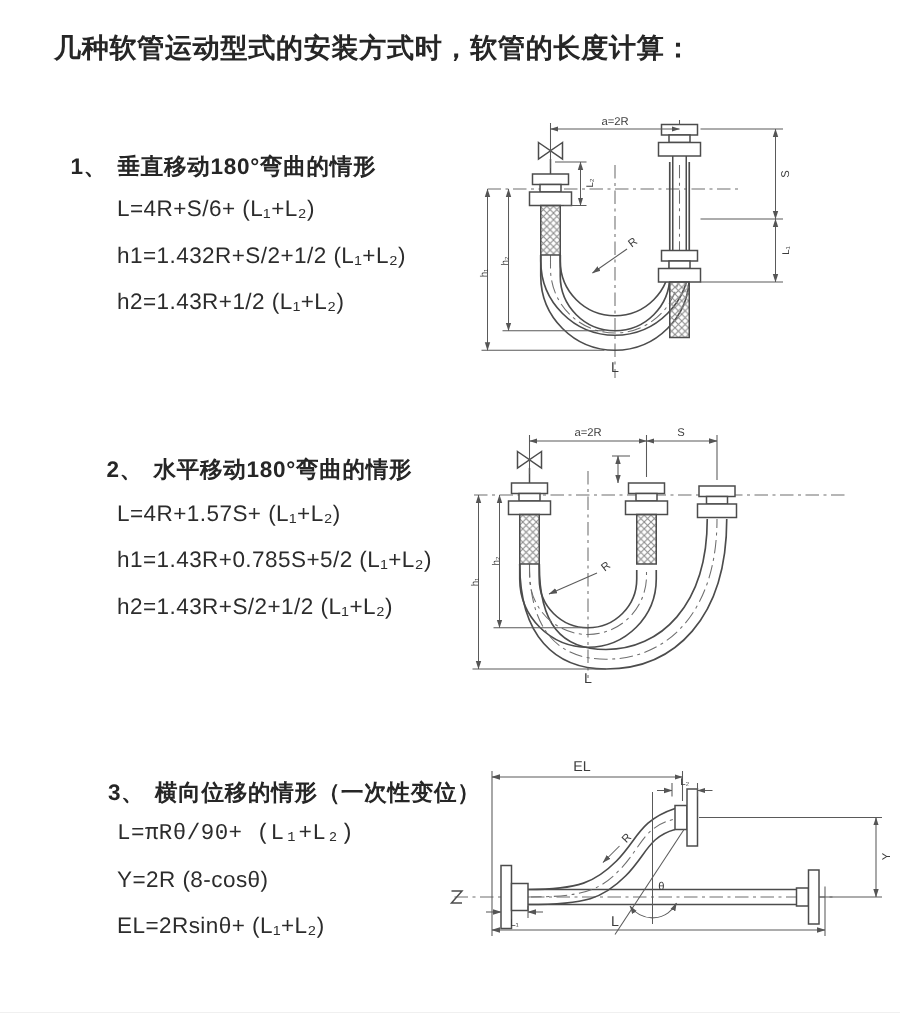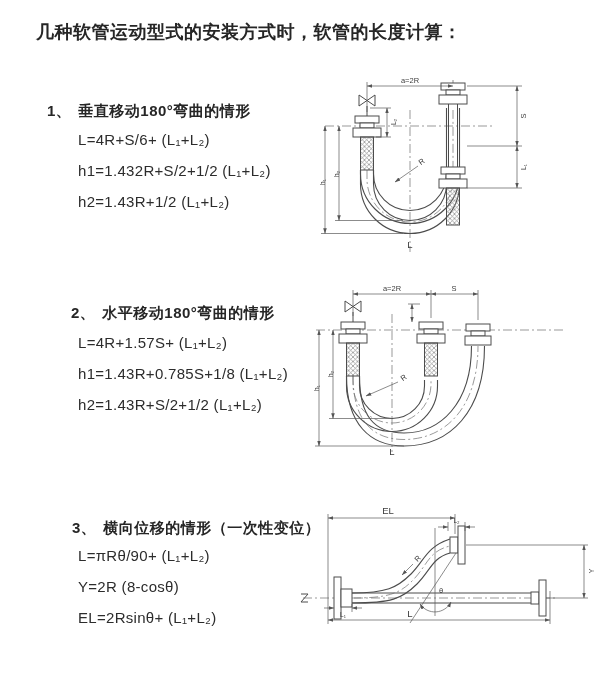--- a/index.html
+++ b/index.html
@@ -33,27 +33,27 @@
   <span class="num">1、</span><span>垂直移动180°弯曲的情形</span>
 </div>
 <div class="abs formula" style="left:78px;top:131px;">L=4R+S/6+ (L₁+L₂)</div>
 <div class="abs formula" style="left:78px;top:162px;">h1=1.432R+S/2+1/2 (L₁+L₂)</div>
 <div class="abs formula" style="left:78px;top:193px;">h2=1.43R+1/2 (L₁+L₂)</div>
 
 <div class="abs heading" style="left:47px;top:304px;margin-left:24px;">
   <span class="num">2、</span><span>水平移动180°弯曲的情形</span>
 </div>
 <div class="abs formula" style="left:78px;top:334px;">L=4R+1.57S+ (L₁+L₂)</div>
-<div class="abs formula" style="left:78px;top:365px;">h1=1.43R+0.785S+1/8 (L₁+L₂)</div>
+<div class="abs formula" style="left:78px;top:365px;">h1=1.43R+0.785S+5/2 (L₁+L₂)</div>
 <div class="abs formula" style="left:78px;top:396px;">h2=1.43R+S/2+1/2 (L₁+L₂)</div>
 
 <div class="abs heading" style="left:47px;top:519px;margin-left:25px;">
   <span class="num">3、</span><span>横向位移的情形（一次性变位）</span>
 </div>
-<div class="abs formula" style="left:78px;top:547px;">L=πRθ/90+ (L₁+L₂)</div>
+<div class="abs formula" style="left:78px;top:547px;font-family:Liberation Mono, monospace;">L=πRθ/90+ (L₁+L₂)</div>
 <div class="abs formula" style="left:78px;top:578px;">Y=2R (8-cosθ)</div>
 <div class="abs formula" style="left:78px;top:609px;text-align:right;">EL=2Rsinθ+ (L₁+L₂)</div>
 
 <svg style="left:315px;top:70px;" width="280" height="190" viewBox="0 0 280 190">
   <defs>
     <marker id="a1" viewBox="0 0 10 10" refX="9.5" refY="5" markerWidth="8" markerHeight="8" orient="auto-start-reverse">
       <path d="M0,1.8 L10,5 L0,8.2 Z" fill="#555"></path>
     </marker>
     <pattern id="hb1" width="4.5" height="4.5" patternUnits="userSpaceOnUse">
       <path d="M0,0 L4.5,4.5 M4.5,0 L0,4.5" stroke="#8a8a8a" stroke-width="0.7"></path>

